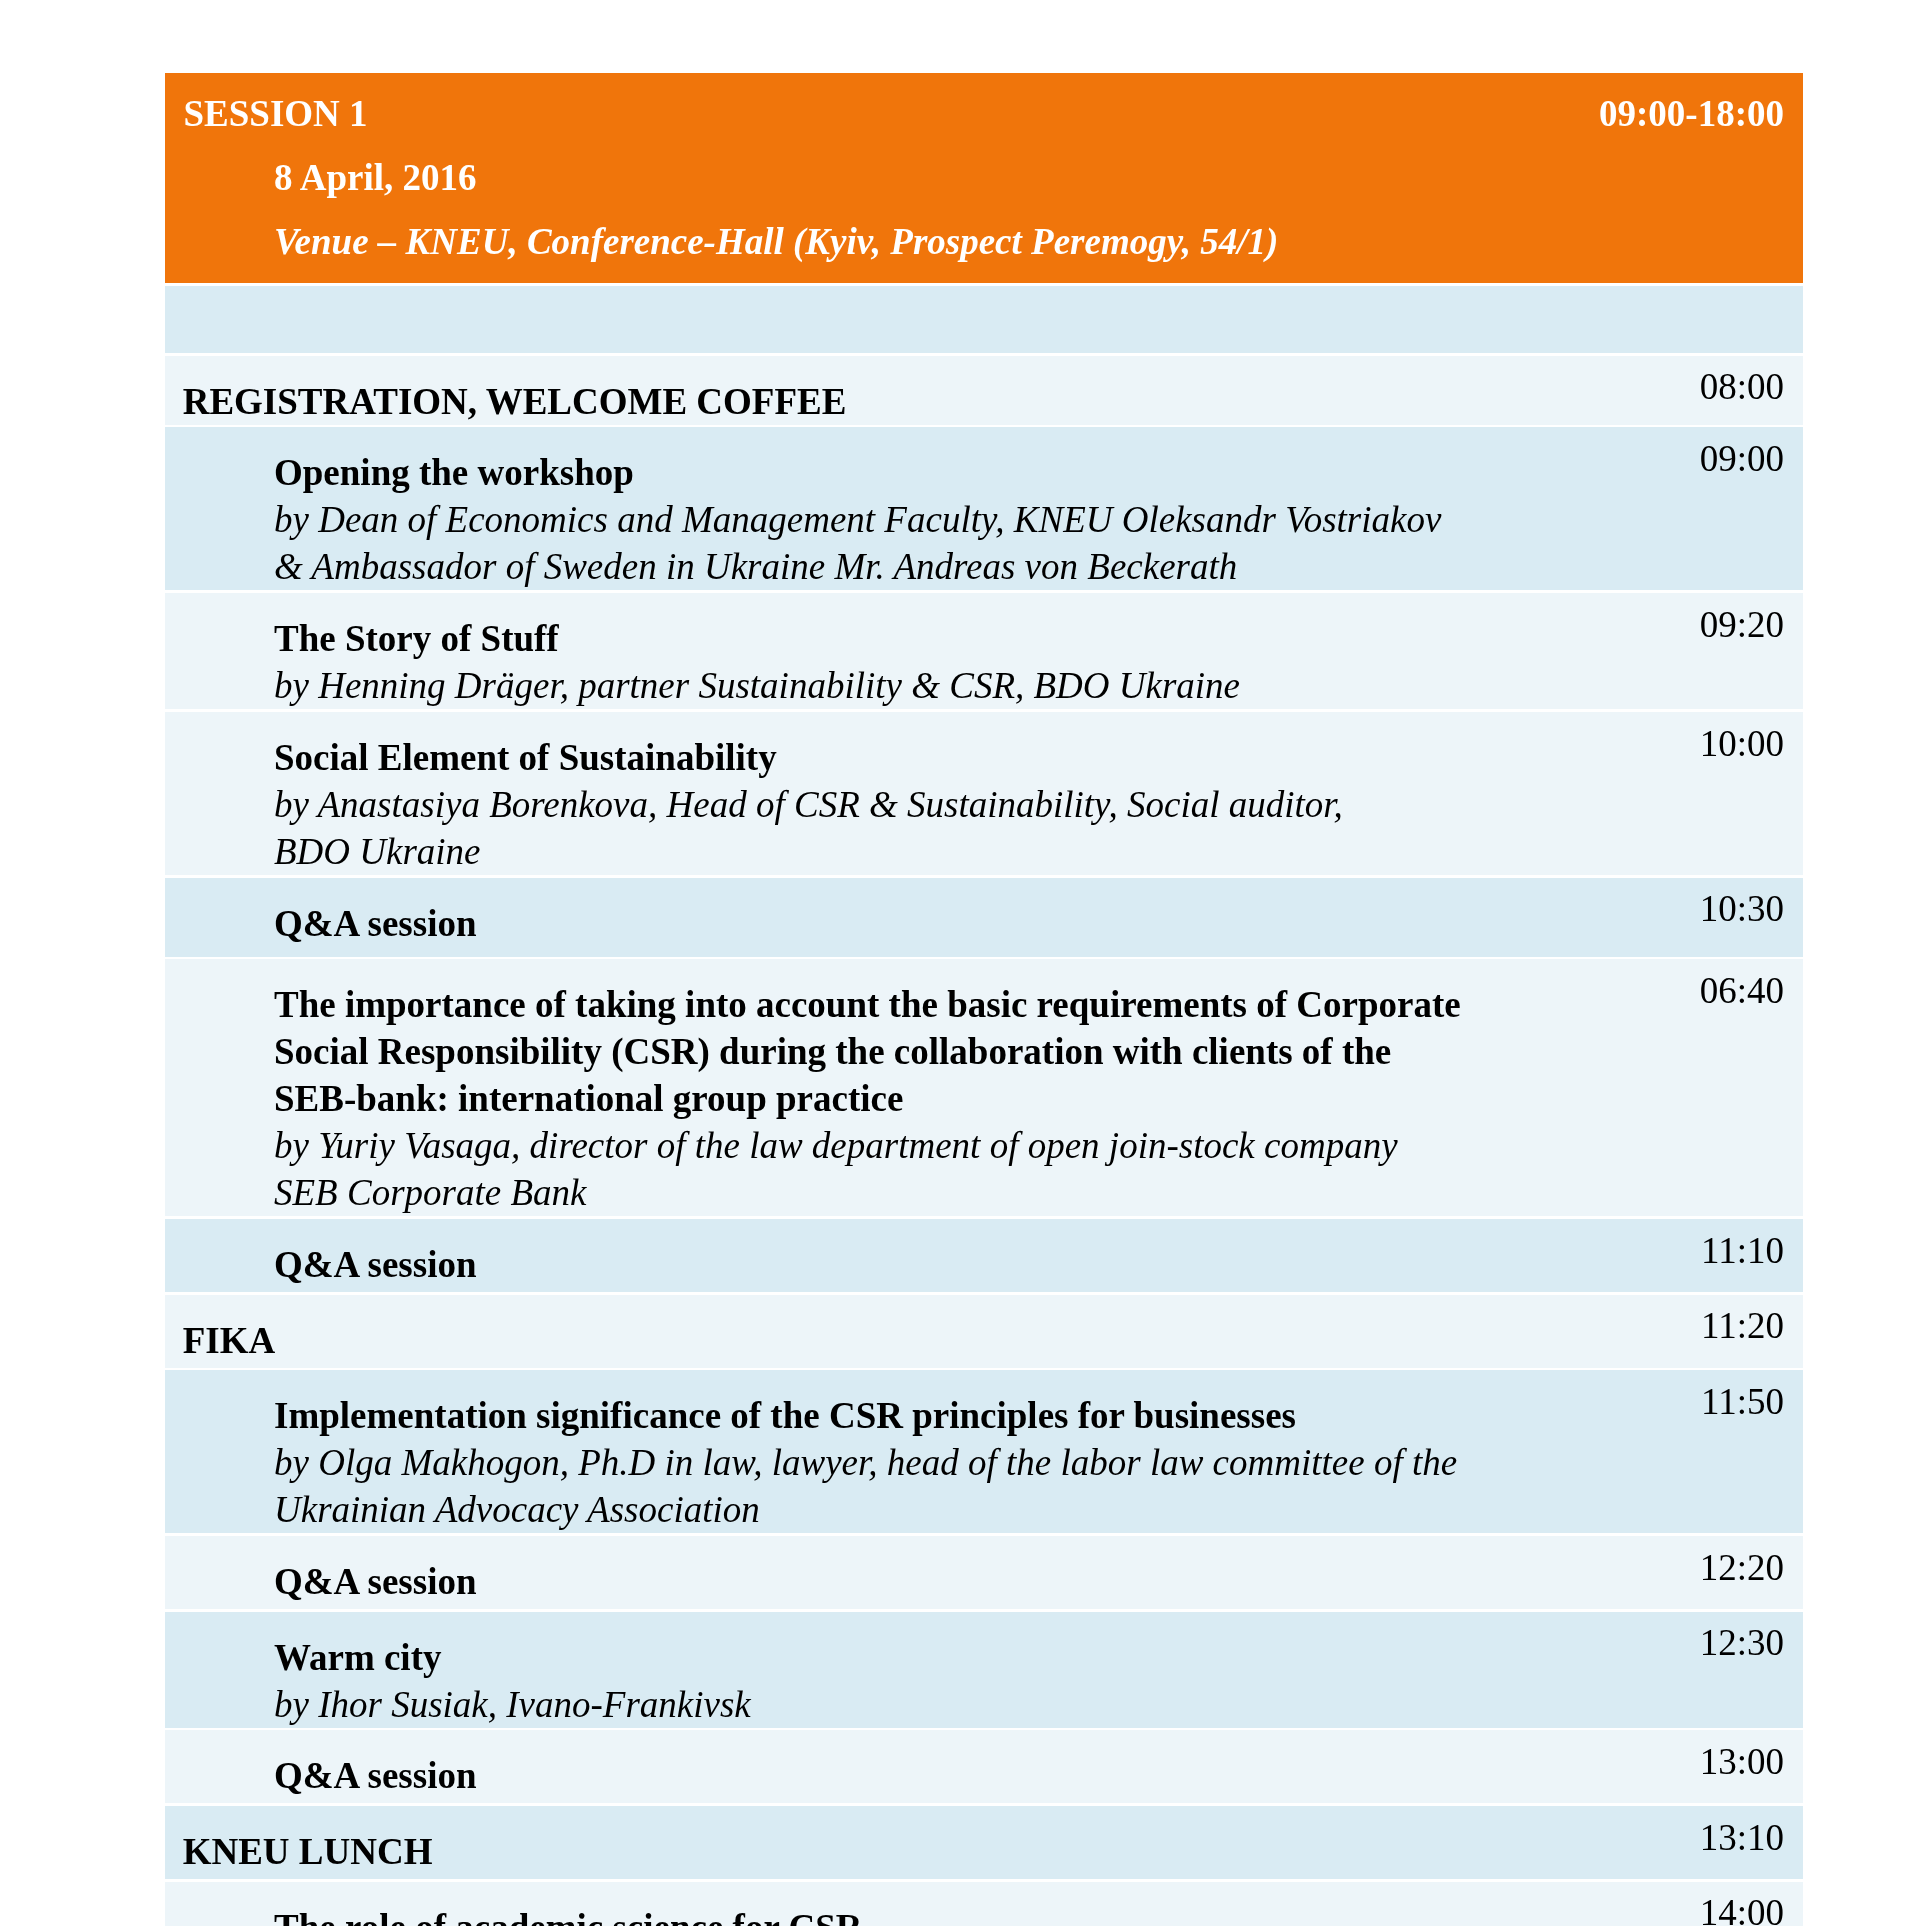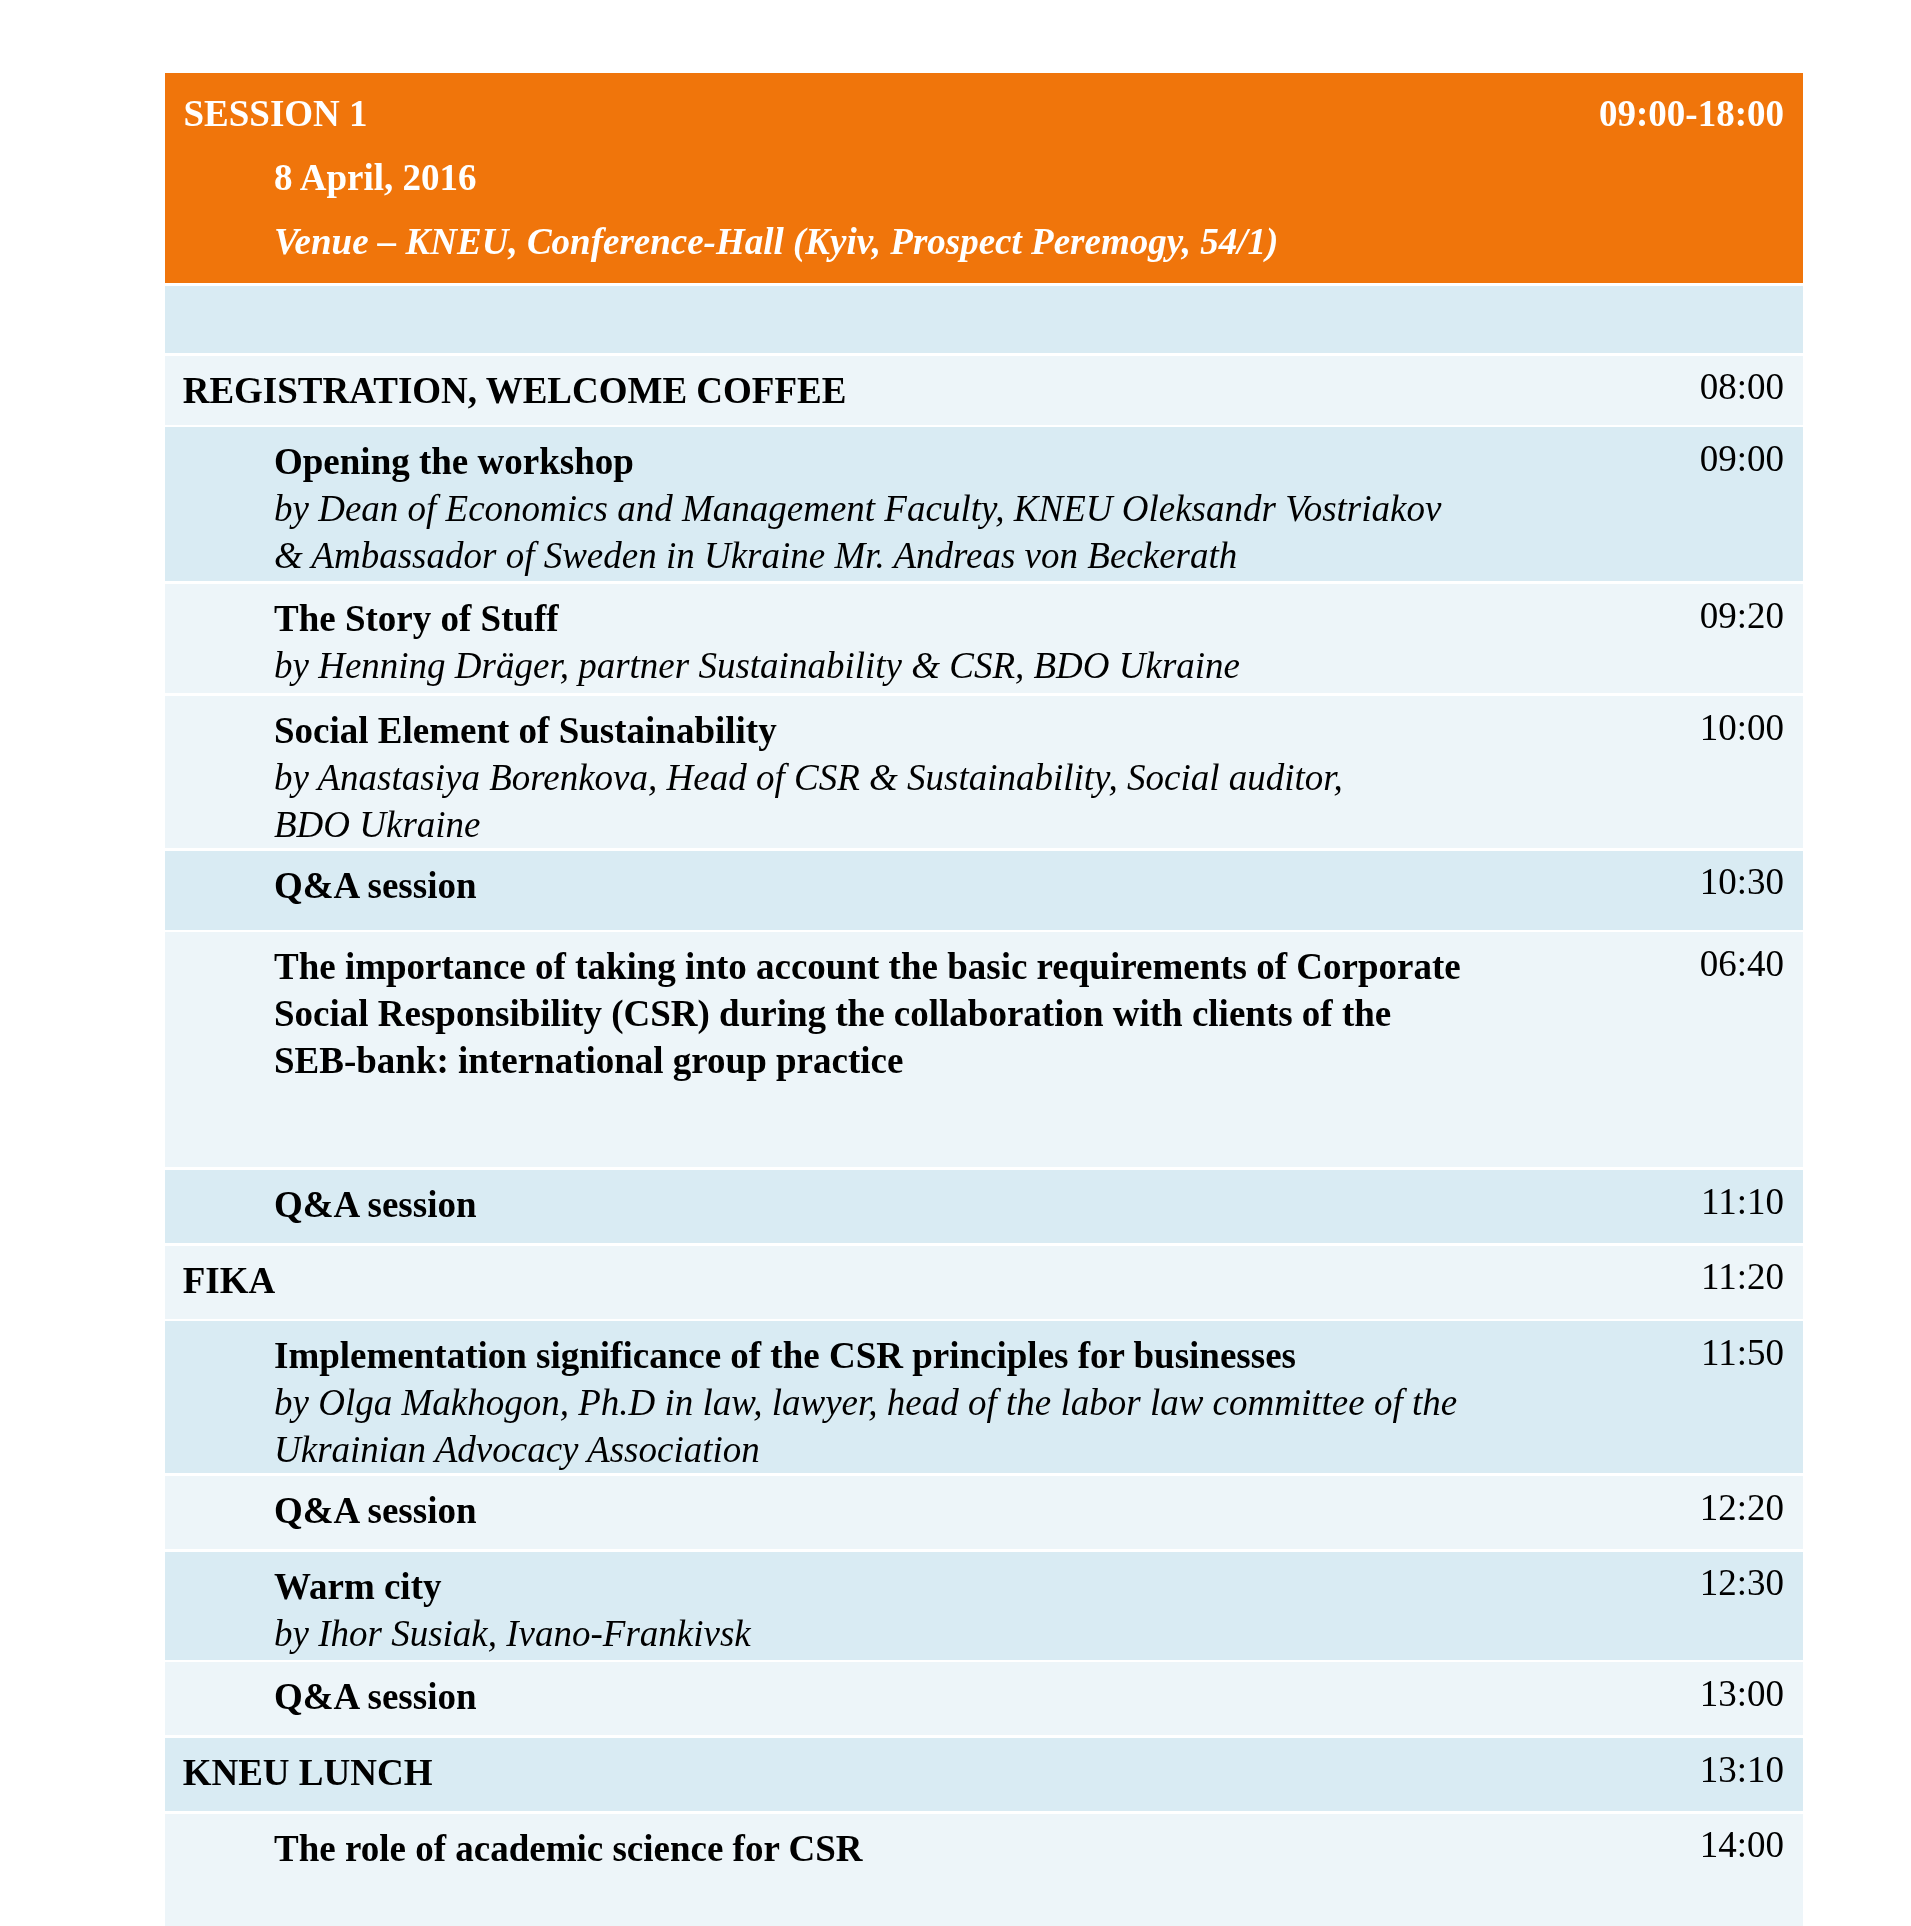--- a/index.html
+++ b/index.html
@@ -27,21 +27,21 @@
   }
   .hdr-line1{display:flex;align-items:flex-start;padding:0 19px 0 18.5px;}
   .hdr-session{flex:1;}
   .hdr-time{white-space:nowrap;}
   .hdr-date{padding-left:109px;}
   .hdr-venue{padding-left:109px;font-style:italic;}
   
   .row{display:flex;align-items:flex-start;}
   .row.dark{background:var(--row-dark);}
   .row.light{background:var(--row-light);}
-  .cell-text{flex:1;padding-top:3px;padding-right:15.4px;margin-top:8px;}
+  .cell-text{flex:1;padding-top:22px;padding-right:15.4px;}
   .row.indent .cell-text{padding-left:109px;}
   .row.flush  .cell-text{padding-left:17.7px;}
   .title{
     font-size:37px;font-weight:bold;line-height:47px;white-space:pre-line;
   }
   .speaker{
     font-size:37px;font-style:italic;line-height:47px;white-space:pre-line;
   }
   .cell-time{
     flex:none;width:216px;padding:7.7px 19px 0 0;text-align:right;
@@ -104,20 +104,22 @@
       <div class="title">Q&amp;A session</div>
     </div>
     <div class="cell-time">10:30</div>
   </div>
 
   <div class="row light indent" style="min-height:235px">
     <div class="cell-text">
       <div class="title">The importance of taking into account the basic requirements of Corporate
 Social Responsibility (CSR) during the collaboration with clients of the
 SEB-bank: international group practice</div>
+      <div class="speaker">by Yuriy Vasaga, director of the law department of open join-stock company
+SEB Corporate Bank</div>
     </div>
     <div class="cell-time">06:40</div>
   </div>
 
   <div class="row dark indent" style="min-height:73px">
     <div class="cell-text">
       <div class="title">Q&amp;A session</div>
     </div>
     <div class="cell-time">11:10</div>
   </div>

